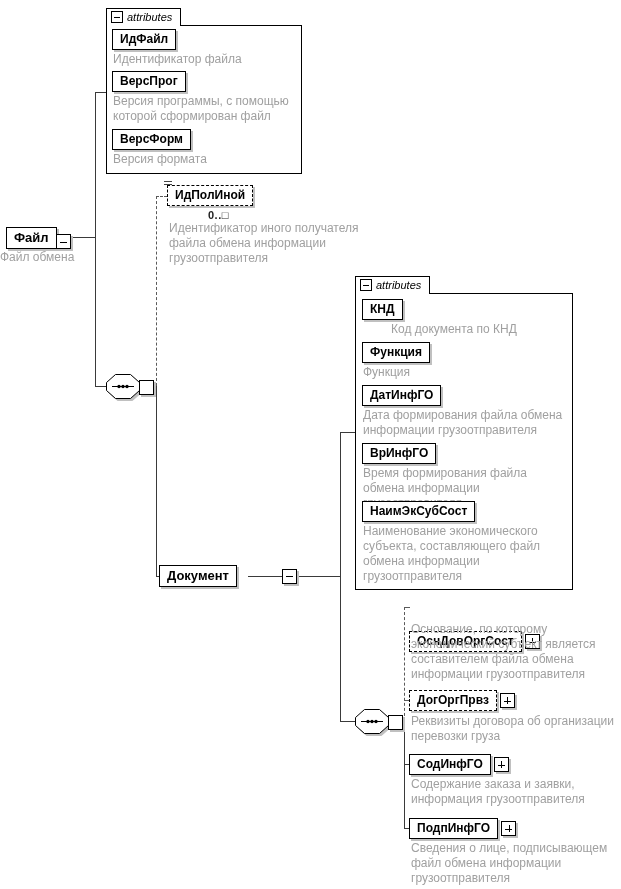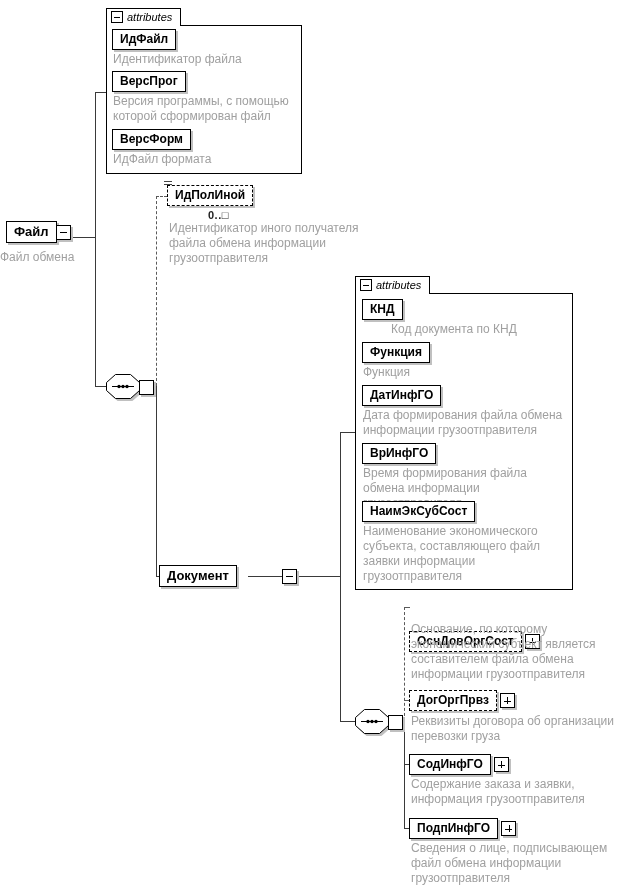--- a/index.html
+++ b/index.html
@@ -87,23 +87,23 @@
   <div class="desc" style="left:113px;top:52px;width:190px;">Идентификатор файла</div>
 
   <div class="node" style="left:112px;top:71px;text-align:right;">
     <span class="nbox">ВерсПрог</span>
   </div>
   <div class="desc" style="left:113px;top:94px;width:185px;">Версия программы, с помощью которой сформирован файл</div>
 
   <div class="node" style="left:112px;top:129px;">
     <span class="nbox">ВерсФорм</span>
   </div>
-  <div class="desc" style="left:113px;top:152px;width:185px;">ИдФайл формата</div>
+  <div class="desc" style="left:113px;top:152px;width:185px;">Версия формата</div>
 
-  <div class="node" style="left:6px;top:221px;">
+  <div class="node" style="left:6px;top:227px;align-items:flex-end;">
     <span class="nbox big">Файл</span>
     <span class="toggle attached"></span>
   </div>
   <div class="desc" style="left:0;top:250px;width:120px;">Файл обмена</div>
 
   <svg class="seq" style="left:106px;top:374px;" width="34" height="25" viewBox="0 0 34 25">
     <polygon points="9.5,0.5 24.5,0.5 33.5,8.5 33.5,16.5 24.5,24.5 9.5,24.5 0.5,16.5 0.5,8.5" fill="#ffffff" stroke="#000000"></polygon>
     <line x1="6" y1="12.5" x2="28" y2="12.5" stroke="#000000" stroke-width="1"></line>
     <circle cx="13" cy="12.5" r="1.7" fill="#000000"></circle>
     <circle cx="17" cy="12.5" r="1.7" fill="#000000"></circle>
@@ -145,21 +145,21 @@
   <div class="desc" style="left:363px;top:408px;width:200px;">Дата формирования файла обмена информации грузоотправителя</div>
 
   <div class="node" style="left:362px;top:443px;">
     <span class="nbox">ВрИнфГО</span>
   </div>
   <div class="desc" style="left:363px;top:466px;width:200px;">Время формирования файла обмена информации грузоотправителя</div>
 
   <div class="node" style="left:362px;top:501px;">
     <span class="nbox">НаимЭкСубСост</span>
   </div>
-  <div class="desc" style="left:363px;top:524px;width:200px;">Наименование экономического субъекта, составляющего файл заявки информации грузоотправителя</div>
+  <div class="desc" style="left:363px;top:524px;width:200px;">Наименование экономического субъекта, составляющего файл обмена информации грузоотправителя</div>
 
   <svg class="seq" style="left:355px;top:709px;" width="34" height="25" viewBox="0 0 34 25">
     <polygon points="9.5,0.5 24.5,0.5 33.5,8.5 33.5,16.5 24.5,24.5 9.5,24.5 0.5,16.5 0.5,8.5" fill="#ffffff" stroke="#000000"></polygon>
     <line x1="6" y1="12.5" x2="28" y2="12.5" stroke="#000000" stroke-width="1"></line>
     <circle cx="13" cy="12.5" r="1.7" fill="#000000"></circle>
     <circle cx="17" cy="12.5" r="1.7" fill="#000000"></circle>
     <circle cx="21" cy="12.5" r="1.7" fill="#000000"></circle>
   </svg>
   <div class="plainsq" style="left:388px;top:715px;"></div>
 

